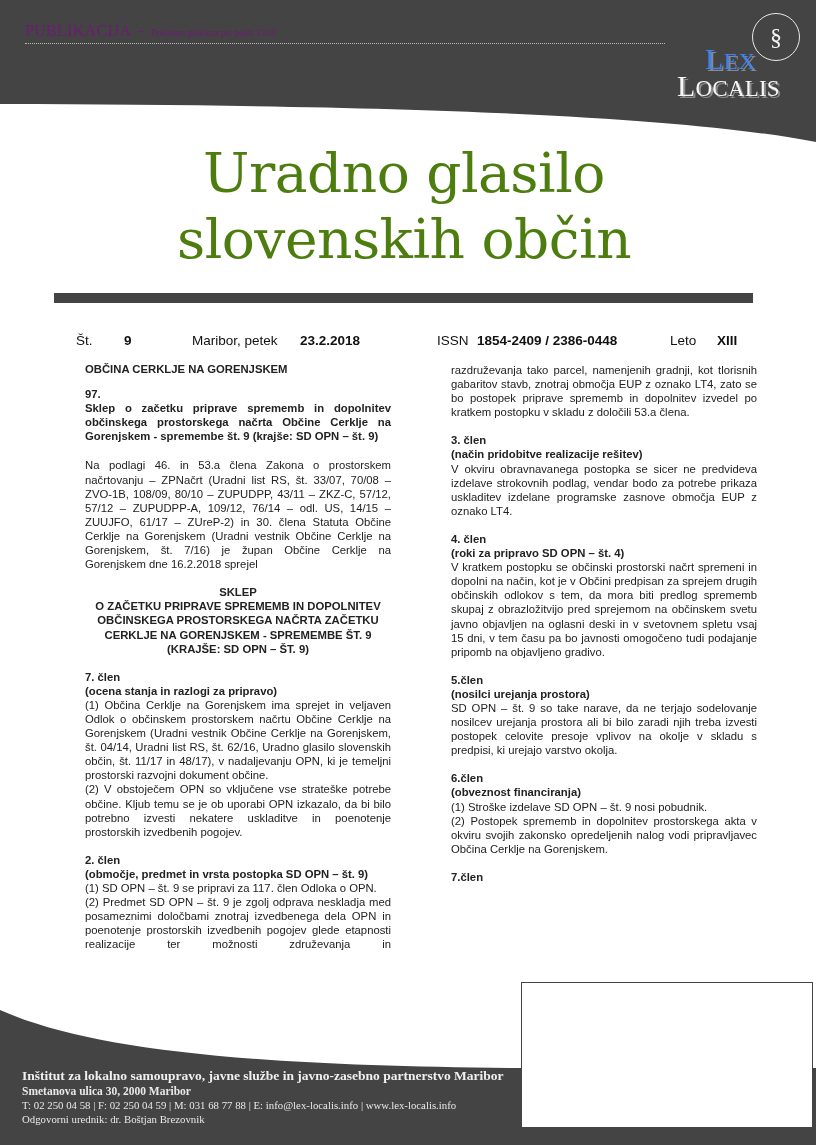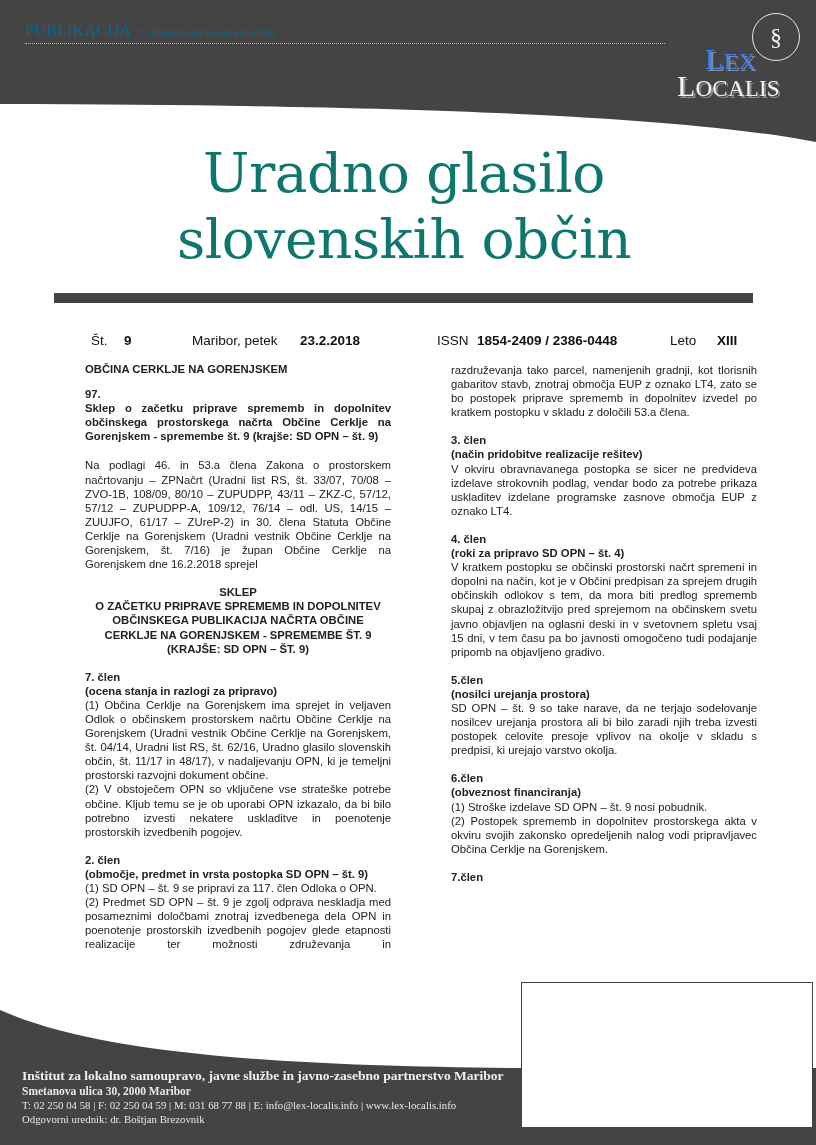--- a/index.html
+++ b/index.html
@@ -1,29 +1,29 @@
 <!DOCTYPE html>
 <html><head>
 <meta charset="utf-8">
 <style>
   html, body { margin: 0; padding: 0; background: #ffffff; }
   body { width: 816px; height: 1145px; position: relative; overflow: hidden; font-family: "Liberation Sans", sans-serif; color: #222; }
   .header-bg { position: absolute; left: 0; top: 0; width: 816px; height: 150px; }
-  .pub-line { position: absolute; left: 25px; top: 22px; color: #0369a1; font-family: "Liberation Serif", serif; white-space: nowrap; }
+  .pub-line { position: absolute; left: 25px; top: 22px; color: #701a75; font-family: "Liberation Serif", serif; white-space: nowrap; }
   .pub-line .pub-main { font-size: 16px; letter-spacing: 0.3px; }
   .pub-line .pub-sep { font-size: 16px; margin: 0 3px; }
   .pub-line .pub-sub { font-size: 10px; }
   .dotted { position: absolute; left: 25px; top: 43px; width: 640px; border-top: 1px dotted #bbbbbb; }
   .logo { position: absolute; left: 672px; top: 12px; width: 135px; height: 90px; }
   .logo .circle { position: absolute; left: 80px; top: 1px; width: 46px; height: 46px; border: 1.5px solid #e8e8e8; border-radius: 50%; color: #f4f4f4; font-family: "Liberation Serif", serif; font-size: 24px; text-align: center; line-height: 46px; }
   .logo .lex { position: absolute; left: 33px; top: 30px; font-family: "Liberation Serif", serif; color: #3b82f6; font-size: 30px; letter-spacing: 0.5px; text-shadow: 2px 2px 0 #8a8a8a; }
   .logo .localis { position: absolute; left: 5px; top: 57px; font-family: "Liberation Serif", serif; color: #f6f6f6; font-size: 30px; letter-spacing: 0.2px; text-shadow: 2px 2px 0 #8a8a8a; }
   .logo .small { font-size: 23px; }
 
-  .title { position: absolute; left: 0; width: 808px; text-align: center; font-family: "DejaVu Serif", serif; color: #0f766e; font-size: 55px; line-height: 66px; top: 140px; font-weight: normal; letter-spacing: -0.5px; }
+  .title { position: absolute; left: 0; width: 808px; text-align: center; font-family: "DejaVu Serif", serif; color: #4d7c0f; font-size: 55px; line-height: 66px; top: 140px; font-weight: normal; letter-spacing: -0.5px; }
   .title-bar { position: absolute; left: 54px; top: 293px; width: 699px; height: 10px; background: #444444; }
 
   .issue { position: absolute; top: 333px; font-size: 13.5px; color: #111; white-space: nowrap; }
   .issue b { font-weight: bold; }
 
   .col { position: absolute; top: 362px; font-size: 11.3px; line-height: 14.1px; color: #222; }
   .col-left { left: 85px; width: 306px; }
   .col-right { left: 451px; width: 306px; top: 363px; }
   .col p { margin: 0; text-align: justify; }
   .center { text-align: center; }
@@ -59,41 +59,41 @@
   <div class="lex"><span>L</span><span class="small">EX</span></div>
   <div class="localis"><span>L</span><span class="small">OCALIS</span></div>
 </div>
 
 <div class="title">
   <div>Uradno glasilo</div>
   <div>slovenskih občin</div>
 </div>
 <div class="title-bar"></div>
 
-<span class="issue" style="left:91px">Št.</span>
+<span class="issue" style="left:76px">Št.</span>
 <span class="issue" style="left:124px"><b>9</b></span>
 <span class="issue" style="left:192px">Maribor, petek</span>
 <span class="issue" style="left:300px"><b>23.2.2018</b></span>
 <span class="issue" style="left:437px">ISSN</span>
 <span class="issue" style="left:477px"><b>1854-2409 / 2386-0448</b></span>
 <span class="issue" style="left:670px">Leto</span>
 <span class="issue" style="left:717px"><b>XIII</b></span>
 
 <div class="col col-left">
   <p class="muni">OBČINA CERKLJE NA GORENJSKEM</p>
   <div class="item">
     <span class="num">97.</span>
     <span class="txt">Sklep o začetku priprave sprememb in dopolnitev občinskega prostorskega načrta Občine Cerklje na Gorenjskem - spremembe št. 9 (krajše: SD OPN – št. 9)</span>
   </div>
   <p>Na podlagi 46. in 53.a člena Zakona o prostorskem načrtovanju – ZPNačrt (Uradni list RS, št. 33/07, 70/08 – ZVO-1B, 108/09, 80/10 – ZUPUDPP, 43/11 – ZKZ-C, 57/12, 57/12 – ZUPUDPP-A, 109/12, 76/14 – odl. US, 14/15 – ZUUJFO, 61/17 – ZUreP-2) in 30. člena Statuta Občine Cerklje na Gorenjskem (Uradni vestnik Občine Cerklje na Gorenjskem, št. 7/16) je župan Občine Cerklje na Gorenjskem dne 16.2.2018 sprejel</p>
   <div class="gap"></div>
   <div class="center bold">
     <div>SKLEP</div>
     <div>O ZAČETKU PRIPRAVE SPREMEMB IN DOPOLNITEV</div>
-    <div>OBČINSKEGA PUBLIKACIJA NAČRTA OBČINE</div>
+    <div>OBČINSKEGA PROSTORSKEGA NAČRTA ZAČETKU</div>
     <div>CERKLJE NA GORENJSKEM - SPREMEMBE ŠT. 9</div>
     <div>(KRAJŠE: SD OPN – ŠT. 9)</div>
   </div>
   <div class="gap"></div>
   <p class="center bold">7. člen</p>
   <p class="center bold">(ocena stanja in razlogi za pripravo)</p>
   <p>(1) Občina Cerklje na Gorenjskem ima sprejet in veljaven Odlok o občinskem prostorskem načrtu Občine Cerklje na Gorenjskem (Uradni vestnik Občine Cerklje na Gorenjskem, št. 04/14, Uradni list RS, št. 62/16, Uradno glasilo slovenskih občin, št. 11/17 in 48/17), v nadaljevanju OPN, ki je temeljni prostorski razvojni dokument občine.</p>
   <p>(2) V obstoječem OPN so vključene vse strateške potrebe občine. Kljub temu se je ob uporabi OPN izkazalo, da bi bilo potrebno izvesti nekatere uskladitve in poenotenje prostorskih izvedbenih pogojev.</p>
   <div class="gap"></div>
   <p class="center bold">2. člen</p>

